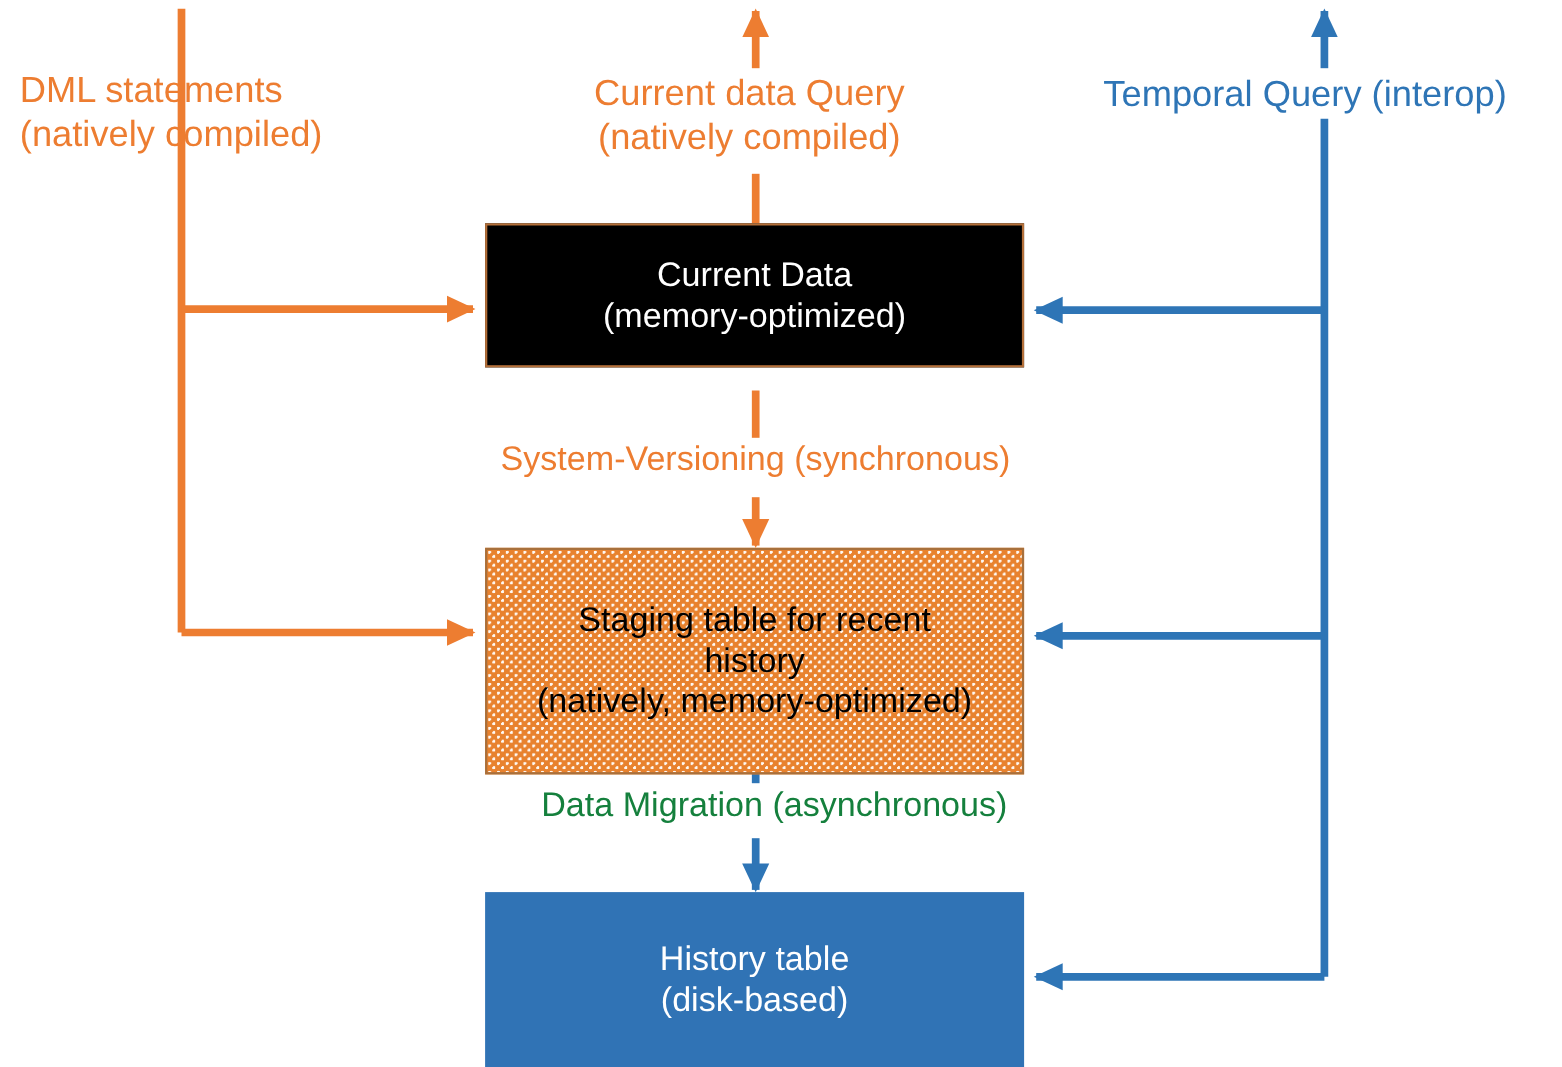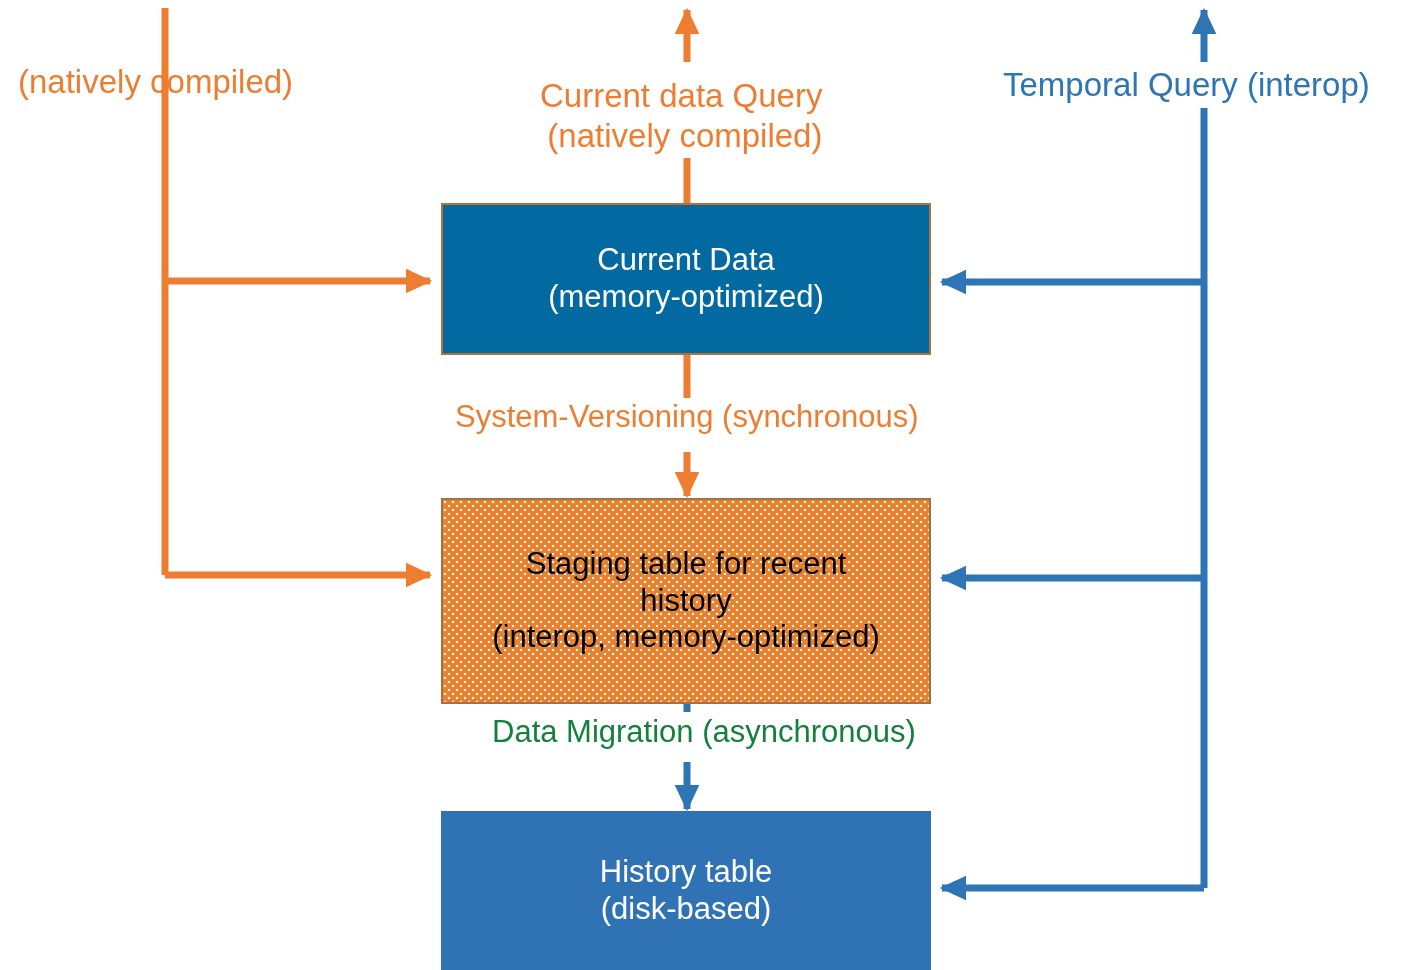--- a/index.html
+++ b/index.html
@@ -28,22 +28,22 @@
     display: flex;
     align-items: center;
     justify-content: center;
     text-align: center;
     line-height: 1.18;
   }
   .node-current {
     left: 441px;
     top: 203px;
     width: 490px;
-    height: 152px;
-    background: #0369a1;
+    height: 131px;
+    background: #000000;
     border: 2px solid #B4703A;
     color: #ffffff;
     font-size: 31px;
   }
   .node-staging {
     left: 441px;
     top: 498px;
     width: 490px;
     height: 206px;
     background: #E8822E;
@@ -73,24 +73,24 @@
     line-height: 1.2;
   }
   .lbl-dml {
     left: 18px;
     top: 62px;
     font-size: 33px;
     color: #ED7D31;
   }
   .lbl-current-query {
     left: 540px;
-    top: 76px;
+    top: 64px;
     font-size: 33px;
     color: #ED7D31;
-    text-align: right;
+    text-align: center;
   }
   .lbl-temporal {
     left: 1003px;
     top: 65px;
     font-size: 33px;
     color: #2E75B6;
   }
   .lbl-sysver {
     left: 455px;
     top: 398px;
@@ -138,20 +138,21 @@
     <path d="M 1204 108 L 1204 888" fill="none" stroke="#2E75B6" stroke-width="7"></path>
 
     <path d="M 1204 282 L 942 282" fill="none" stroke="#2E75B6" stroke-width="7" marker-end="url(#arrow-blue)"></path>
 
     <path d="M 1204 578 L 942 578" fill="none" stroke="#2E75B6" stroke-width="7" marker-end="url(#arrow-blue)"></path>
 
     <path d="M 1204 888 L 942 888" fill="none" stroke="#2E75B6" stroke-width="7" marker-end="url(#arrow-blue)"></path>
   </svg>
 
   <div class="edge-label lbl-dml">
+    <div>DML statements</div>
     <div>(natively compiled)</div>
   </div>
 
   <div class="edge-label lbl-current-query">
     <div>Current data Query</div>
     <div>(natively compiled)</div>
   </div>
 
   <div class="edge-label lbl-sysver">
     <div>System-Versioning (synchronous)</div>
@@ -169,21 +170,21 @@
     <span class="node-text">
       <span>Current Data</span><br>
       <span>(memory-optimized)</span>
     </span>
   </div>
 
   <div class="node node-staging">
     <span class="node-text">
       <span>Staging table for recent</span><br>
       <span>history</span><br>
-      <span>(interop, memory-optimized)</span>
+      <span>(natively, memory-optimized)</span>
     </span>
   </div>
 
   <div class="node node-history">
     <span class="node-text">
       <span>History table</span><br>
       <span>(disk-based)</span>
     </span>
   </div>
 

